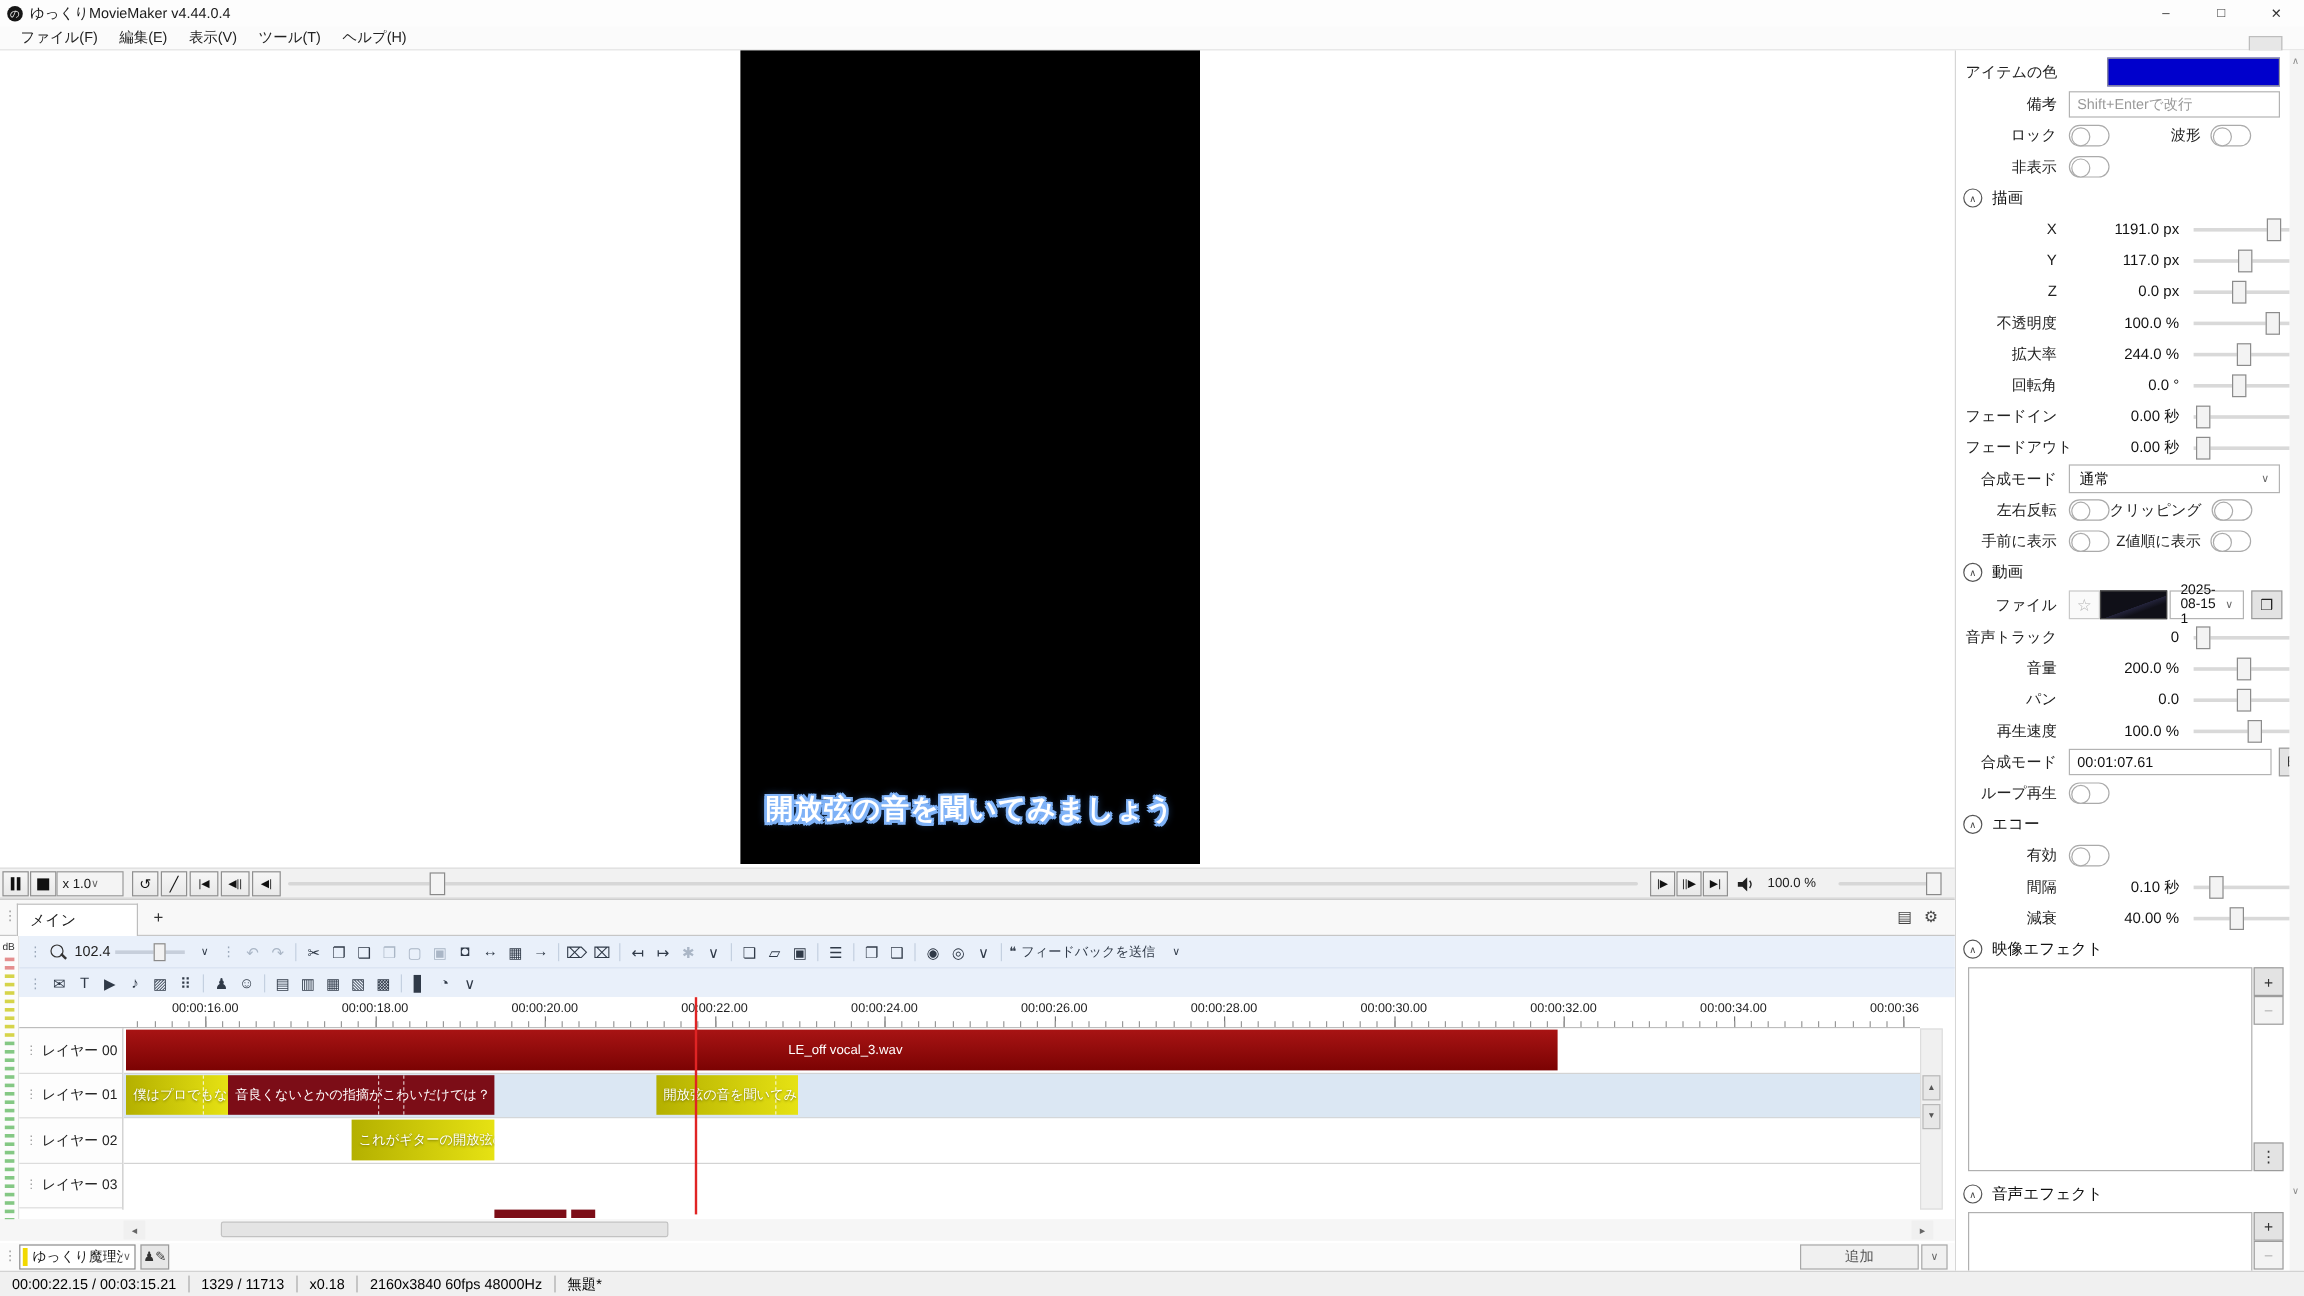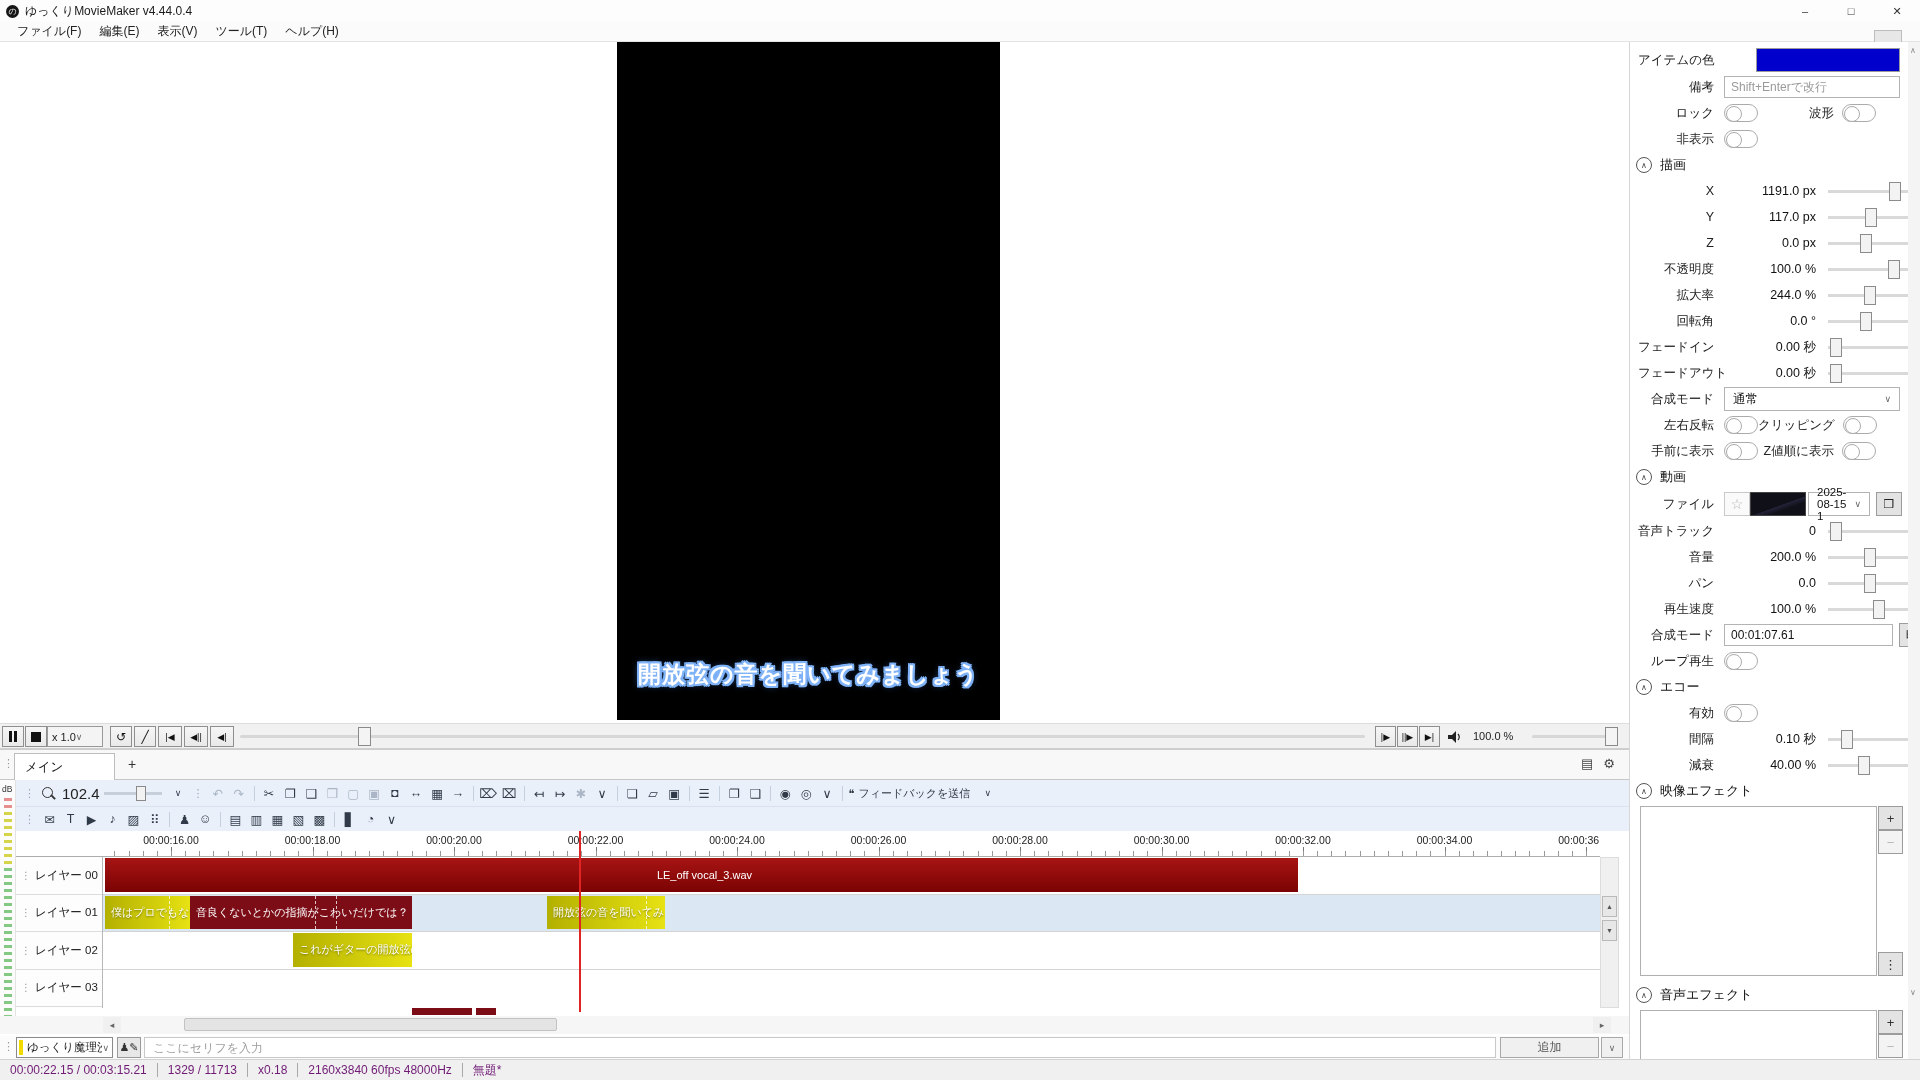--- a/index.html
+++ b/index.html
@@ -70,21 +70,21 @@
   .tabicons{position:absolute;right:14px;top:6px;display:flex;gap:10px;font-size:13px;color:#444}
   .toolbar1{position:absolute;left:16px;top:30px;width:1613px;height:26px;background:#e9f0fa;display:flex;align-items:center;padding-left:4px}
   .toolbar2{position:absolute;left:16px;top:56px;width:1613px;height:25px;background:#e9f0fa;border-top:1px solid #d8e2f0;display:flex;align-items:center;padding-left:4px}
   .tb-icon{width:19px;height:19px;display:flex;align-items:center;justify-content:center;font-size:12.5px;color:#303a48;margin:0 1px}
   .tb-icon.dim{color:#aab6c6}
   .tb-sep{width:1px;height:15px;background:#c4d0e0;margin:0 4px}
   .tb-handle{color:#9aa7b8;font-size:11px;margin:0 4px}
   .glass{position:relative;width:15px;height:15px;margin:0 2px}
   .glass::before{content:"";position:absolute;left:1px;top:1px;width:9px;height:9px;border:1.5px solid #333;border-radius:50%}
   .glass::after{content:"";position:absolute;left:9px;top:10px;width:6px;height:2px;background:#333;transform:rotate(45deg)}
-  .tbz-val{font-size:15px;color:#222;margin:0 4px;min-width:28px}
+  .tbz-val{font-size:12px;color:#222;margin:0 4px;min-width:28px}
   .tbz-track{width:58px;height:3px;background:#c7cfdb;position:relative;margin-right:6px}
   .tbz-thumb{position:absolute;top:-6px;width:10px;height:15px;background:#f2f2f2;border:1px solid #8a8a8a}
   .fb{display:flex;align-items:center;font-size:11px;color:#303a48;margin-left:2px;gap:4px}
 
   .meter{position:absolute;left:0;top:30px;width:16px;height:236px;background:#fcfcfc;border-right:1px solid #e2e2e2;font-size:8.5px;color:#333}
   .meter .dbl{position:absolute;left:2px;top:4px}
   .mdash{position:absolute;left:4px;width:8px;height:3px}
 
   .ruler{position:absolute;left:16px;top:81px;width:1584px;height:26px;background:#fff;border-bottom:1px solid #adadad;overflow:hidden}
   .rlabel{position:absolute;top:3px;font-size:10.5px;color:#222;transform:translateX(-50%);white-space:nowrap}
@@ -114,21 +114,21 @@
   .serifbar{position:absolute;left:0;top:286px;width:1629px;height:24px;background:#fbfbfb;display:flex;align-items:center}
   .voice{position:absolute;left:16px;top:1px;width:97px;height:21px;background:#fff;border:1px solid #8a8a8a;display:flex;align-items:center;font-size:11.5px}
   .vbar{width:4px;height:15px;background:#f2d900;margin:0 4px 0 2px}
   .micbtn{position:absolute;left:117px;top:1px;width:24px;height:21px;background:#e7e7e7;border:1px solid #9a9a9a;font-size:11px;display:flex;align-items:center;justify-content:center;color:#333}
   .serifinput{position:absolute;left:144px;top:1px;width:1352px;height:21px;border:1px solid #c9c9c9;font-size:12px;padding:0 8px;font-family:inherit;color:#111}
   .serifinput::placeholder{color:#9e9e9e}
   .addbtn{position:absolute;left:1500px;top:1px;width:99px;height:21px;background:#f0f0f0;border:1px solid #a8a8a8;font-size:12px;display:flex;align-items:center;justify-content:center;color:#555}
   .adddd{position:absolute;left:1601px;top:1px;width:22px;height:21px;background:#f0f0f0;border:1px solid #a8a8a8;font-size:9px;display:flex;align-items:center;justify-content:center;color:#666}
 
   
-  .statusbar{position:absolute;left:0;top:1059px;width:1920px;height:21px;background:#f0f0f0;border-top:1px solid #d2d2d2;display:flex;align-items:center;padding-left:10px;font-size:12px;color:#701a75}
+  .statusbar{position:absolute;left:0;top:1059px;width:1920px;height:21px;background:#f0f0f0;border-top:1px solid #d2d2d2;display:flex;align-items:center;padding-left:10px;font-size:12px;color:#000000}
   .sdiv{width:1px;height:14px;background:#a9a9a9;margin:0 10px}
 </style>
 </head>
 <body>
 
 <div class="titlebar">
   <span class="appicon">の</span>
   <span>ゆっくりMovieMaker v4.44.0.4</span>
   <div class="wbtns">
     <span class="wbtn">–</span>
@@ -728,21 +728,20 @@
   <div class="serifbar">
     <span class="tabhandle" style="top:4px">⋮</span>
     <div class="voice">
       <span class="vbar"></span>
       <span style="flex:1;overflow:hidden;white-space:nowrap">ゆっくり魔理沙</span>
       <span class="chev" style="margin-right:3px">∨</span>
     </div>
     <div class="micbtn">
         <span>♟✎</span>
       </div>
-    <input class="serifinput" placeholder="ここにセリフを入力" style="">
     <div class="addbtn">追加</div>
     <div class="adddd">∨</div>
   </div>
 </div>
 
 <div class="statusbar" id="status-items">
     <span>00:00:22.15  /  00:03:15.21</span>
     <span class="sdiv"></span>
     <span>1329  /  11713</span>
     <span class="sdiv"></span>

